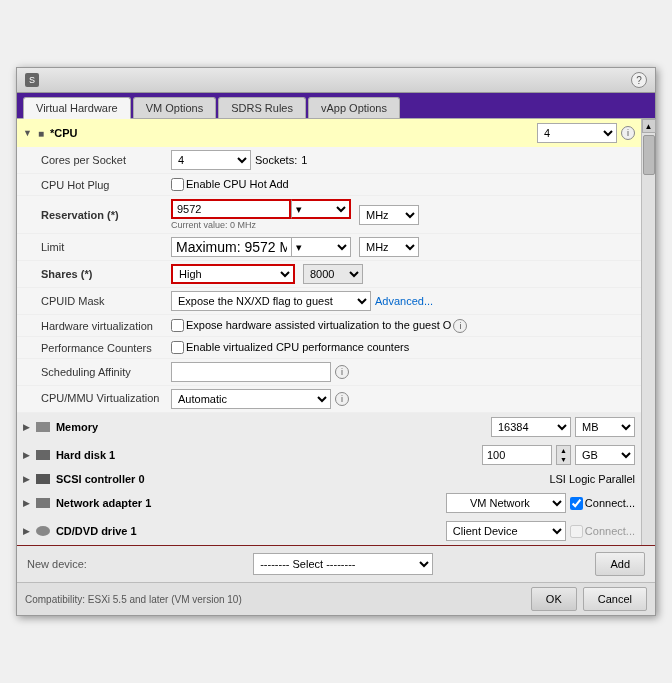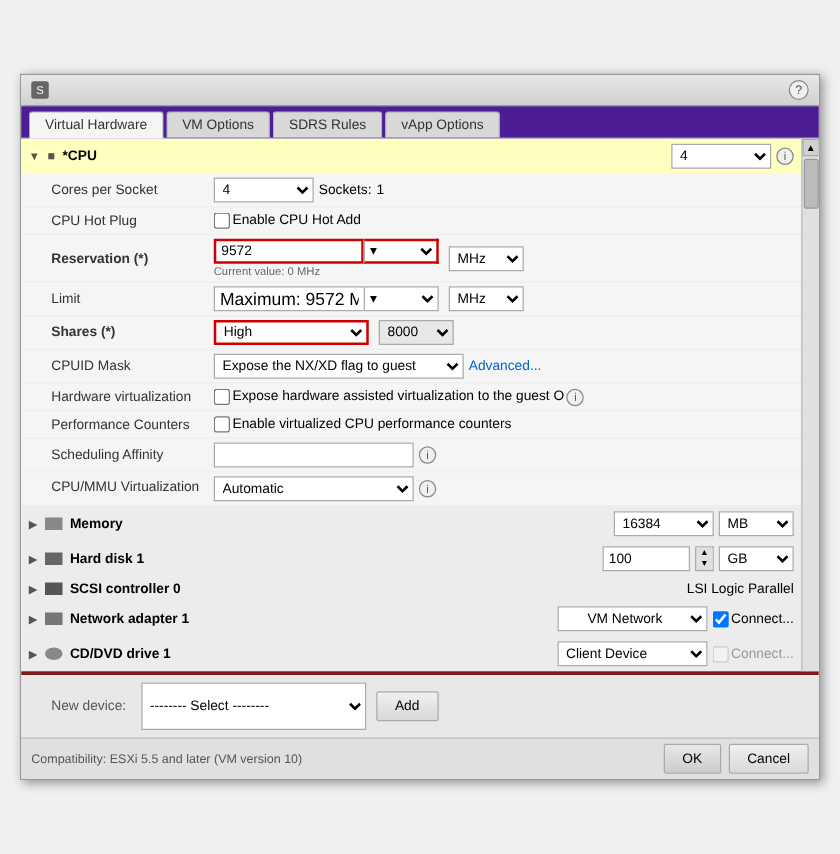--- a/index.html
+++ b/index.html
@@ -219,32 +219,33 @@
     }
     .link-text {
       color: #0066cc;
       cursor: pointer;
       text-decoration: none;
       font-size: 11px;
     }
     .footer {
       display: flex;
       align-items: center;
-      padding: 6px 24px;
-      border-top: 3px solid #7f1d1d;
+      padding: 6px 10px;
+      border-top: 1px solid #7f1d1d;
       background: #e8e8e8;
       gap: 8px;
+      justify-content: space-between;
     }
     .footer-label {
       font-size: 11px;
       color: #555;
       margin-right: 4px;
     }
     .footer-select {
-      height: 38px;
+      height: 22px;
       border: 1px solid #aaa;
       background: white;
       font-size: 11px;
       width: 180px;
     }
     .btn {
       height: 24px;
       padding: 0 14px;
       border: 1px solid #aaa;
       background: linear-gradient(to bottom, #f0f0f0, #d8d8d8);

